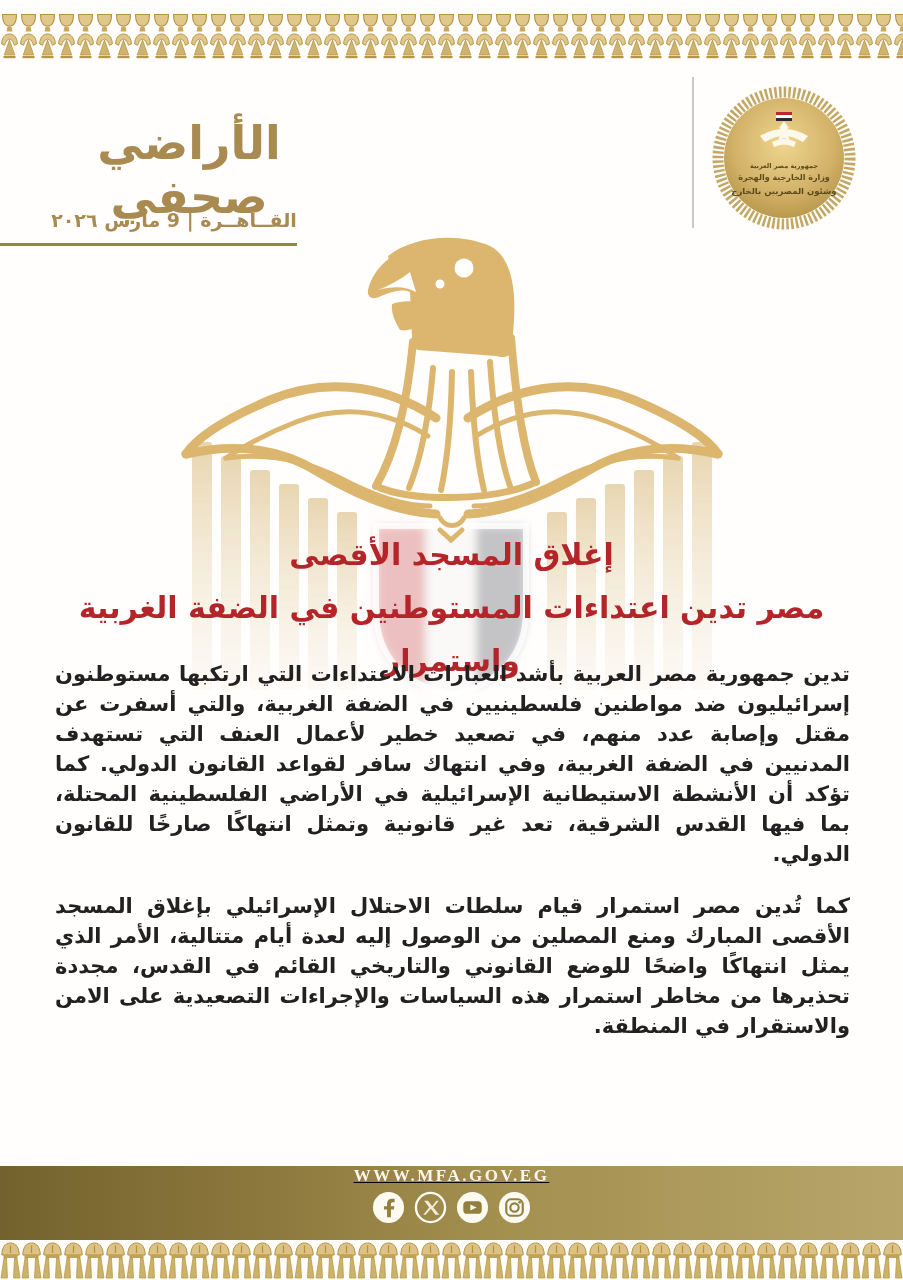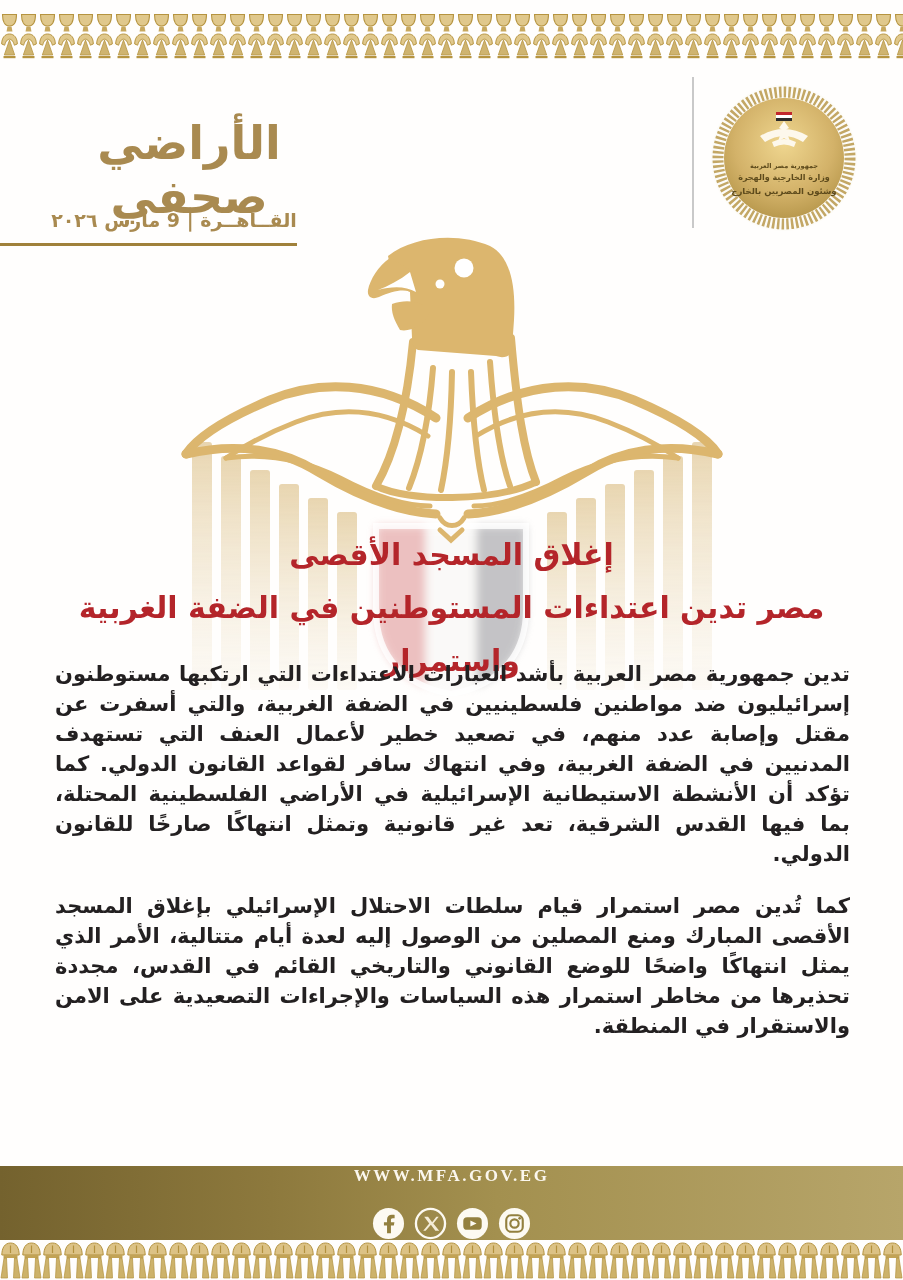--- a/index.html
+++ b/index.html
@@ -42,22 +42,23 @@
     direction:rtl; text-align:justify;
     font-size:21px; line-height:30px; font-weight:bold; color:#232021;
   }
   .par1 { top:659px; }
   .par2 { top:891px; }
 
   
   .footer-bar {
     position:absolute; top:1166px; left:0; width:903px; height:74px;
     background:linear-gradient(90deg,#74622e 0%,#8d793d 30%,#a3904f 55%,#b7a56a 100%);
-    display:flex; flex-direction:column; align-items:center; justify-content:space-between; gap:5px;
+    display:flex; flex-direction:column; align-items:center; justify-content:flex-start; gap:5px;
     z-index:2;
+    text-decoration:underline;
   }
   .footer-url {
     font-family:"Liberation Serif", serif;
     font-size:17px; letter-spacing:2.5px; color:#fbf7ee; font-weight:bold;
   }
   .social-row { display:flex; gap:9px; }
   .social-icon { width:33px; height:33px; cursor:pointer; }
 </style>
 </head>
 <body>

